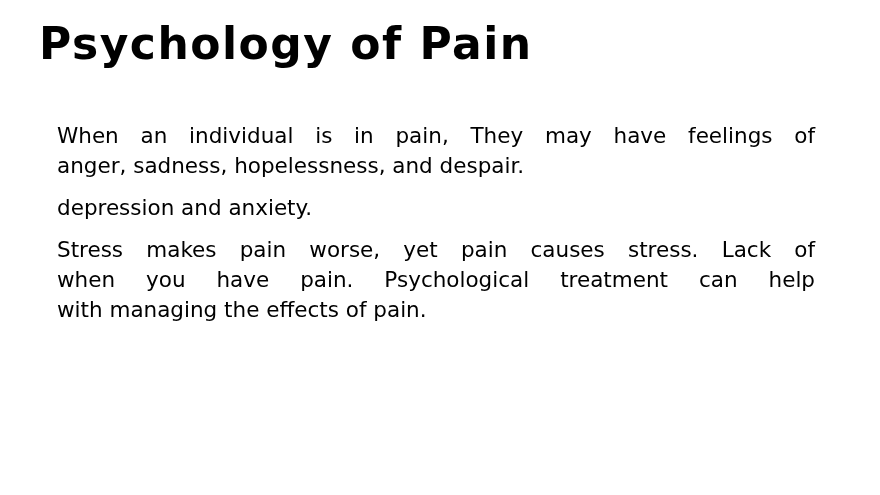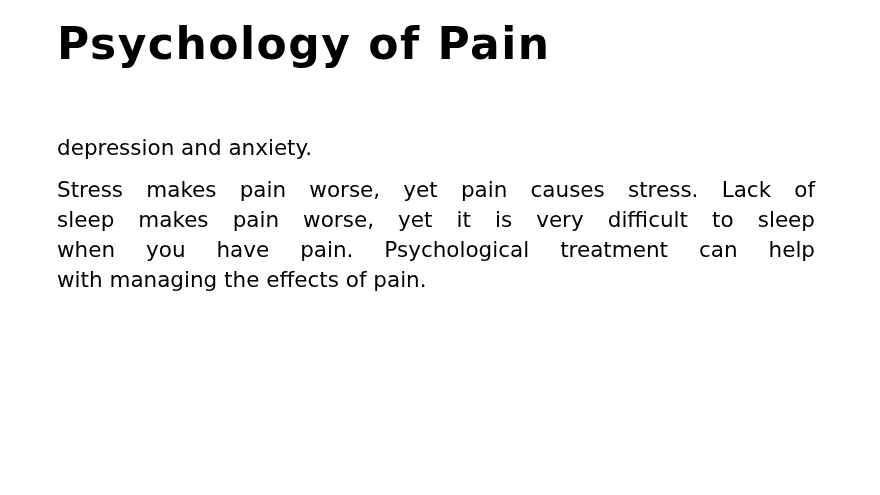--- a/index.html
+++ b/index.html
@@ -7,21 +7,21 @@
     position: relative;
     width: 880px;
     height: 495px;
     background: #ffffff;
     color: #000000;
     font-family: "DejaVu Sans", sans-serif;
     overflow: hidden;
   }
   .title {
     position: absolute;
-    left: 57px;
+    left: 39px;
     top: 18px;
     margin: 0;
     font-size: 44px;
     font-weight: bold;
     letter-spacing: 1.5px;
     line-height: 1.2;
     white-space: nowrap;
   }
   .body-text {
     position: absolute;
@@ -44,30 +44,31 @@
 </head>
 <body>
 
 <div class="slide">
 
   <h1 class="title">Psychology of Pain</h1>
 
   <div class="body-text">
 
     <p class="para">
+      <span class="line just">When an individual is in pain, They may have feelings of</span>
+      <span class="line last">anger, sadness, hopelessness, and despair.</span>
     </p>
 
     <p class="para">
     </p>
 
     <p class="para">
       <span class="line last">depression and anxiety.</span>
     </p>
 
     <p class="para">
       <span class="line just">Stress makes pain worse, yet pain causes stress. Lack of</span>
-      <span class="line just">sleep makes pain worse, yet it is very difficult to sleep</span>
       <span class="line just">when you have pain. Psychological treatment can help</span>
       <span class="line last">with managing the effects of pain.</span>
     </p>
 
   </div>
 </div>
 
 </body></html>

